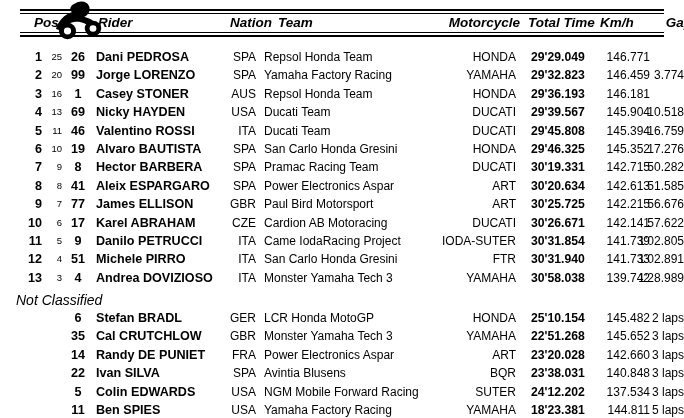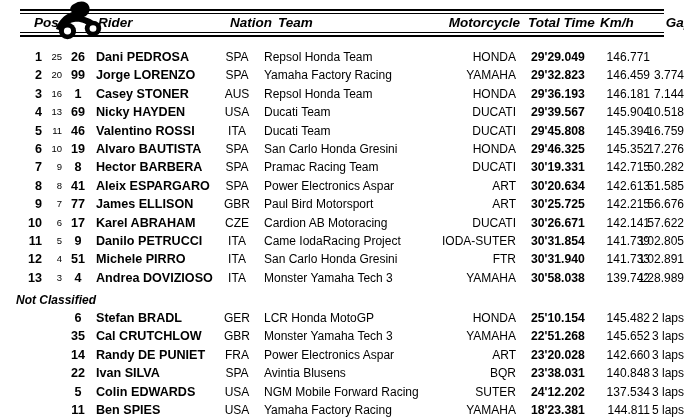--- a/index.html
+++ b/index.html
@@ -107,21 +107,21 @@
     left: 48px; width: 28px;
     text-align: center;
     font-weight: bold;
   }
   .c-rider {
     left: 80px;
     font-weight: bold;
   }
   .c-nation {
     left: 202px; width: 38px;
-    text-align: center;
+    text-align: right;
     font-size: 12px;
   }
   .c-team {
     left: 248px;
     font-size: 12px;
   }
   .c-moto {
     left: 400px; width: 100px;
     text-align: right;
     font-size: 12px;
@@ -141,22 +141,22 @@
   .c-gap {
     left: 600px; width: 68px;
     text-align: right;
     font-size: 12px;
   }
 
   .section-label {
     position: relative;
     height: 18px;
     font-style: italic;
-    font-weight: bold;
-    font-size: 12px;
+    font-weight: normal;
+    font-size: 14px;
     line-height: 18px;
     padding-left: 0px;
   }
   .gap-before { margin-top: 4px; }
 </style>
 </head>
 <body>
 
 <div class="sheet">
 
@@ -220,21 +220,20 @@
         <div class="row">
           <span class="c-pos">3</span>
           <span class="c-points">16</span>
           <span class="c-num">1</span>
           <span class="c-rider">Casey STONER</span>
           <span class="c-nation">AUS</span>
           <span class="c-team">Repsol Honda Team</span>
           <span class="c-moto">HONDA</span>
           <span class="c-time">29'36.193</span>
           <span class="c-kmh">146.181</span>
-          <span class="c-gap">7.144</span>
         </div>
         <div class="row">
           <span class="c-pos">4</span>
           <span class="c-points">13</span>
           <span class="c-num">69</span>
           <span class="c-rider">Nicky HAYDEN</span>
           <span class="c-nation">USA</span>
           <span class="c-team">Ducati Team</span>
           <span class="c-moto">DUCATI</span>
           <span class="c-time">29'39.567</span>

